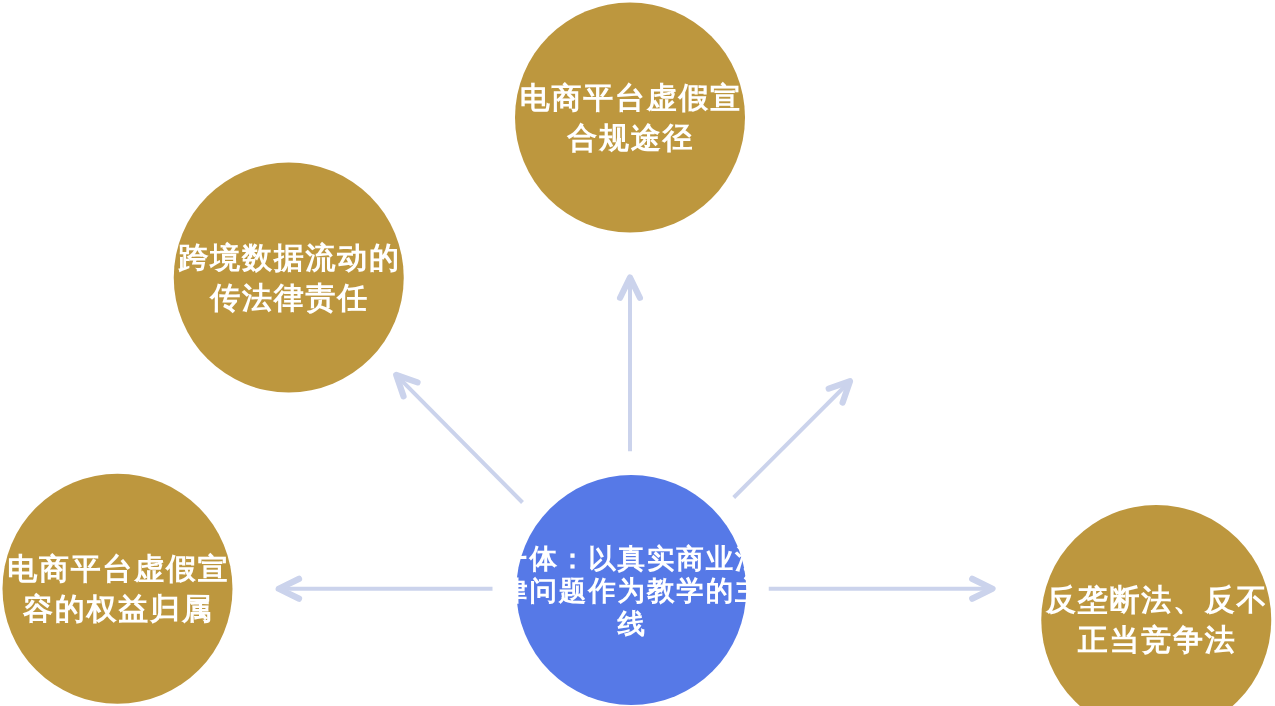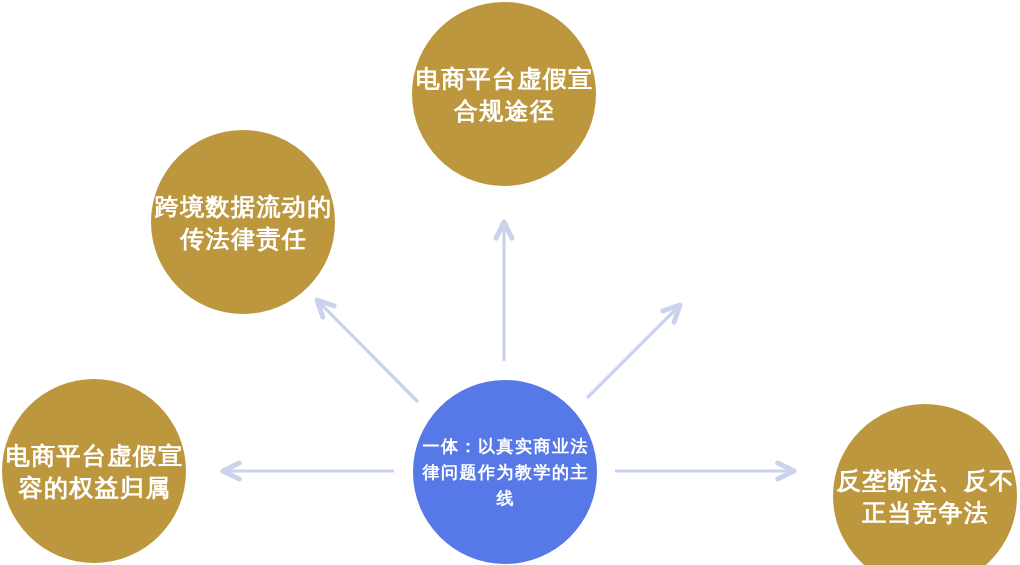--- a/index.html
+++ b/index.html
@@ -54,31 +54,31 @@
   .node.gold { background: var(--gold-color); }
   .node.blue { background: var(--blue-color); }
   .node.gold .line {
     font-size: 24px;
     line-height: 32px;
     letter-spacing: 1.4px;
     margin-right: -1.4px;
     white-space: nowrap;
   }
   .node.blue .line {
-    font-size: 17px;
+    font-size: 22px;
     line-height: 26px;
     letter-spacing: 1.5px;
     margin-right: -1.5px;
     white-space: nowrap;
   }
   .line:empty { display: none; }
   .node .line { position: relative; top: 1px; }
 
   .node-top         { left: 412px; top: 2px; }
-  .node-upper-left  { left: 151px; top: 130px; }
+  .node-upper-left  { left: 139px; top: 130px; }
   .node-upper-right { left: 686px; top: 130px; }
   .node-left        { left: 2px;   top: 379px; }
   .node-right       { left: 833px; top: 404px; }
   .node-center      { left: 413px; top: 380px; }
 </style>
 </head>
 <body style="background: rgb(255, 255, 255);">
 
 <div class="stage">
 

